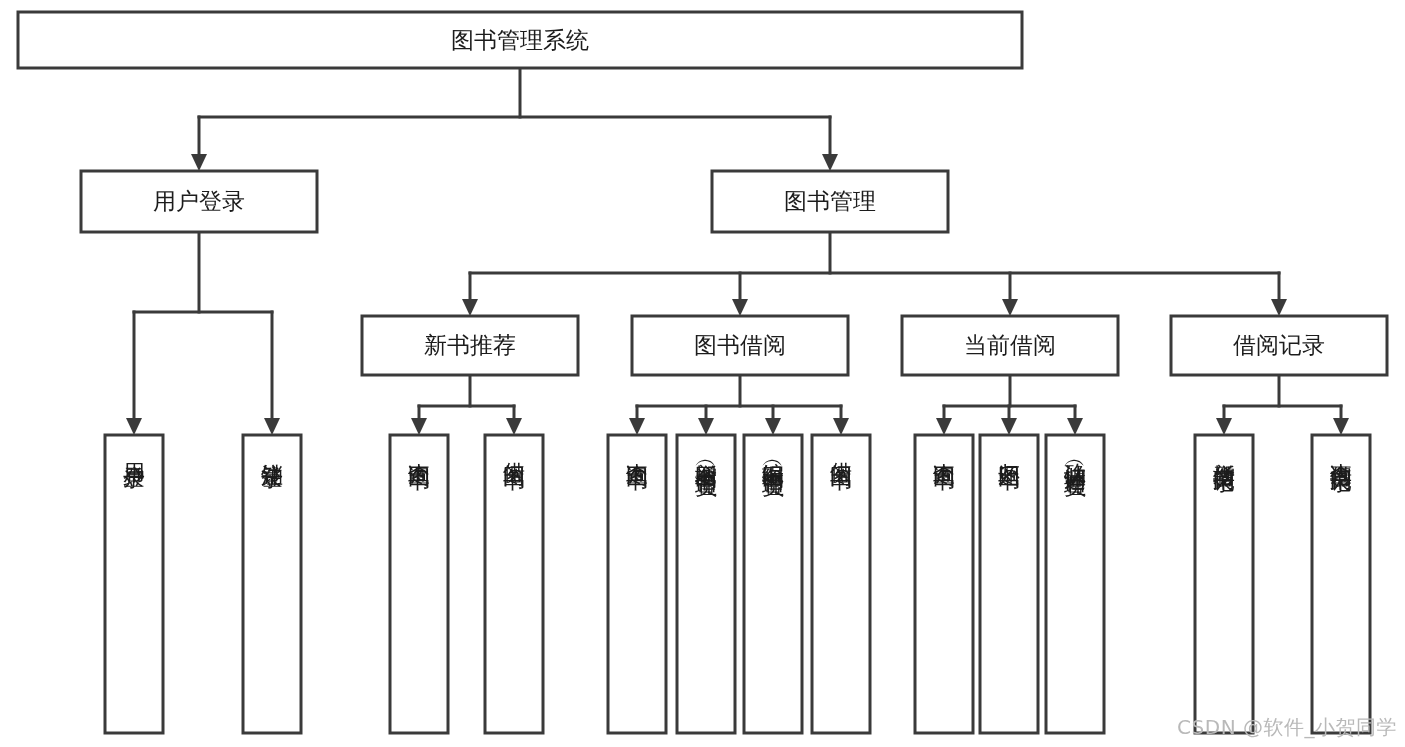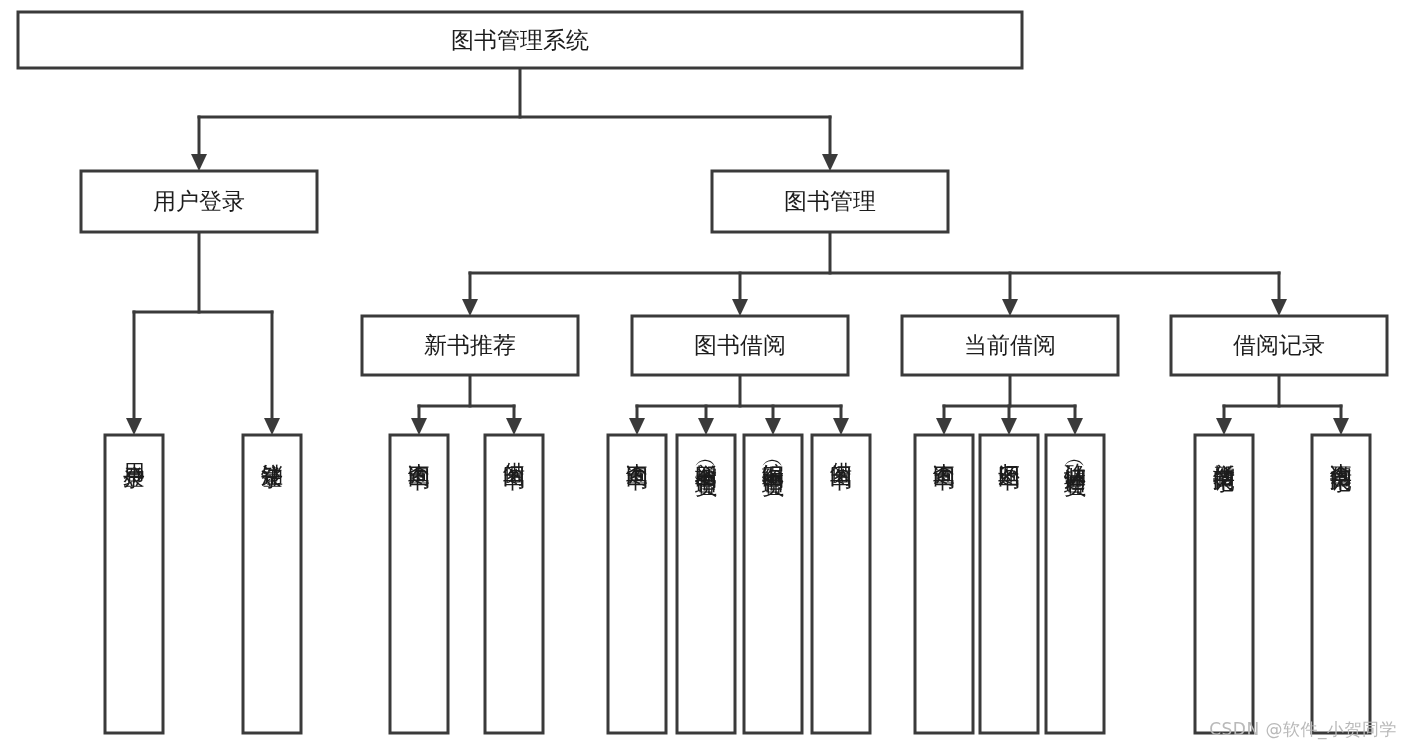--- a/index.html
+++ b/index.html
@@ -64,21 +64,21 @@
     line-height: 1.08;
     letter-spacing: 2px;
     color: #1c1c1c;
     white-space: nowrap;
   }
   .watermark {
     position: absolute;
     right: 8px;
     bottom: 6px;
     font-family: "DejaVu Sans", "Liberation Sans", sans-serif;
-    font-size: 17px;
+    font-size: 20px;
     color: #b9b9b9;
     letter-spacing: 0.5px;
     user-select: none;
   }
 </style>
 </head>
 <body>
 
 <div id="diagram-root">
   <svg class="tree-canvas" viewBox="0 0 1405 747">

